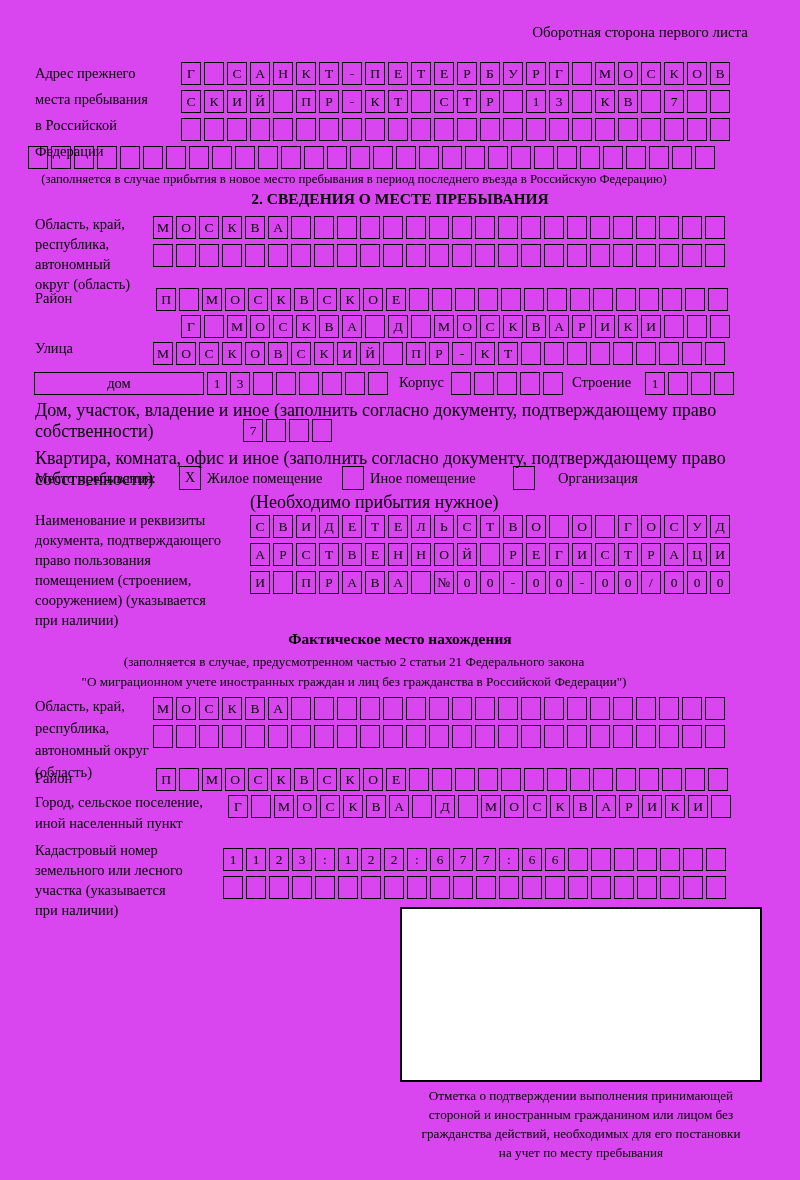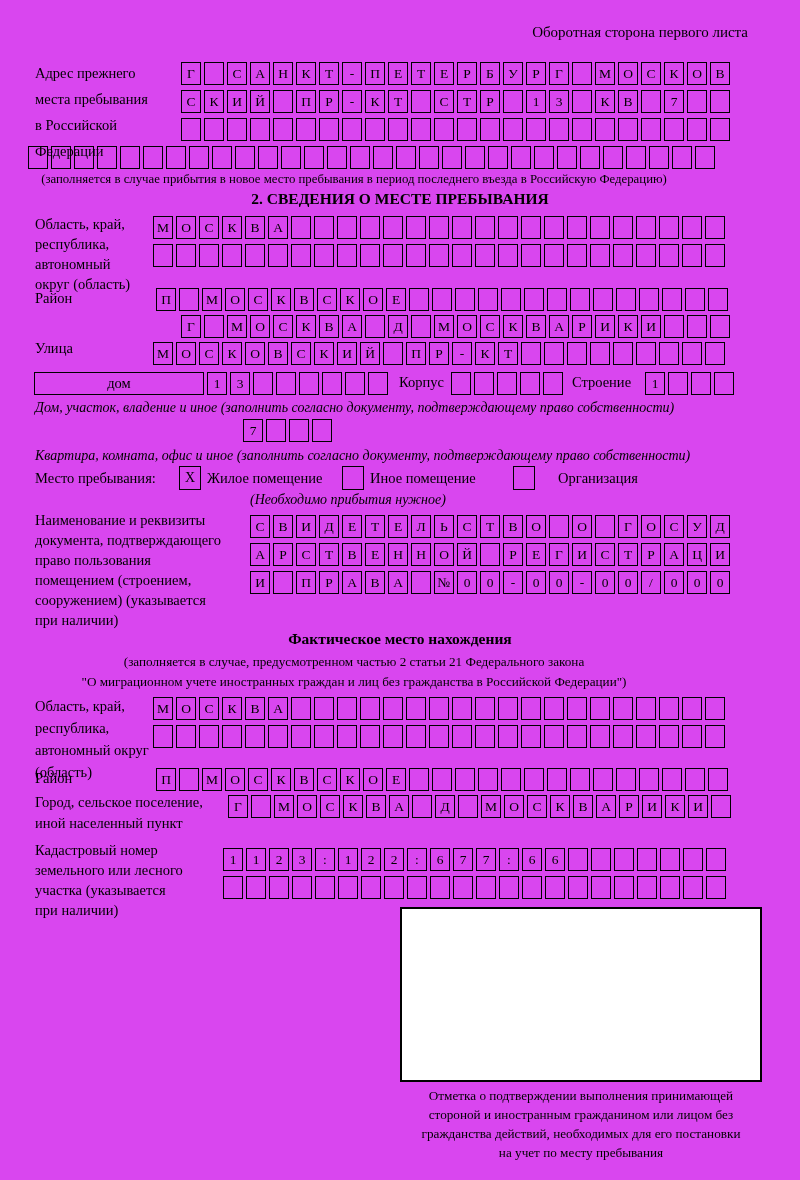--- a/index.html
+++ b/index.html
@@ -11,21 +11,21 @@
   .lh26 div{line-height:26px;}
   .lh20 div{line-height:20px;}
   .lh21 div{line-height:21px;}
   .lh22 div{line-height:22px;}
   .cellrow{display:flex;gap:3px;}
   .cell{box-sizing:content-box;width:18px;height:21px;border:1.6px solid #000;
         display:flex;align-items:center;justify-content:center;
         font-size:13.5px;line-height:21px;}
   .title{width:800px;text-align:center;font-weight:bold;font-size:15.5px;}
   .note{width:708px;text-align:center;font-size:12.8px;}
-  .note-left{font-size:14px;font-style:italic;}
+  .note-left{font-size:18px;}
   .labelbox{box-sizing:content-box;border:1.6px solid #000;height:21px;
         display:flex;align-items:center;justify-content:center;font-size:14.5px;}
   .checkbox{box-sizing:content-box;width:20px;height:22px;border:1.6px solid #000;
         display:flex;align-items:center;justify-content:center;font-size:14px;}
   .bigbox{box-sizing:border-box;border:2px solid #000;background:#fff;}
   .caption{text-align:center;font-size:13.2px;line-height:19px;}
 </style>
 </head>
 <body>
 

